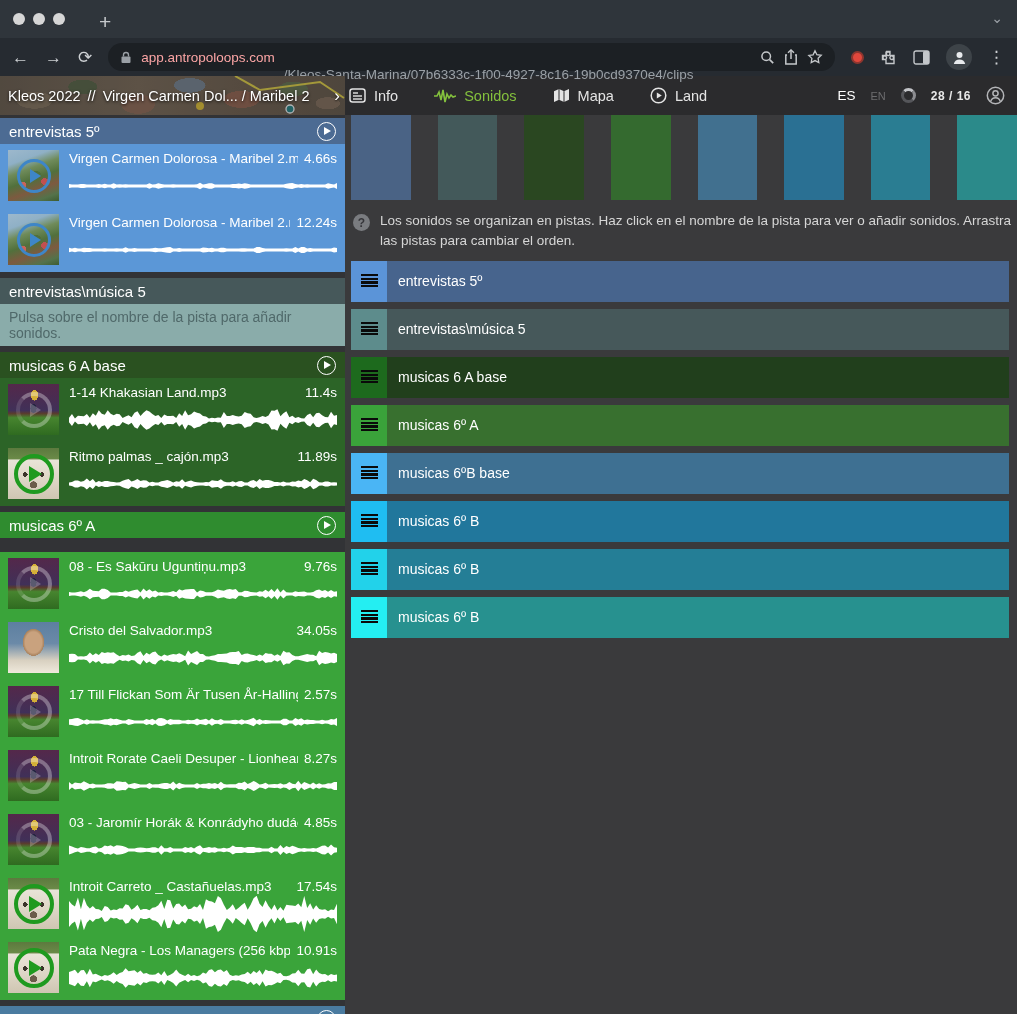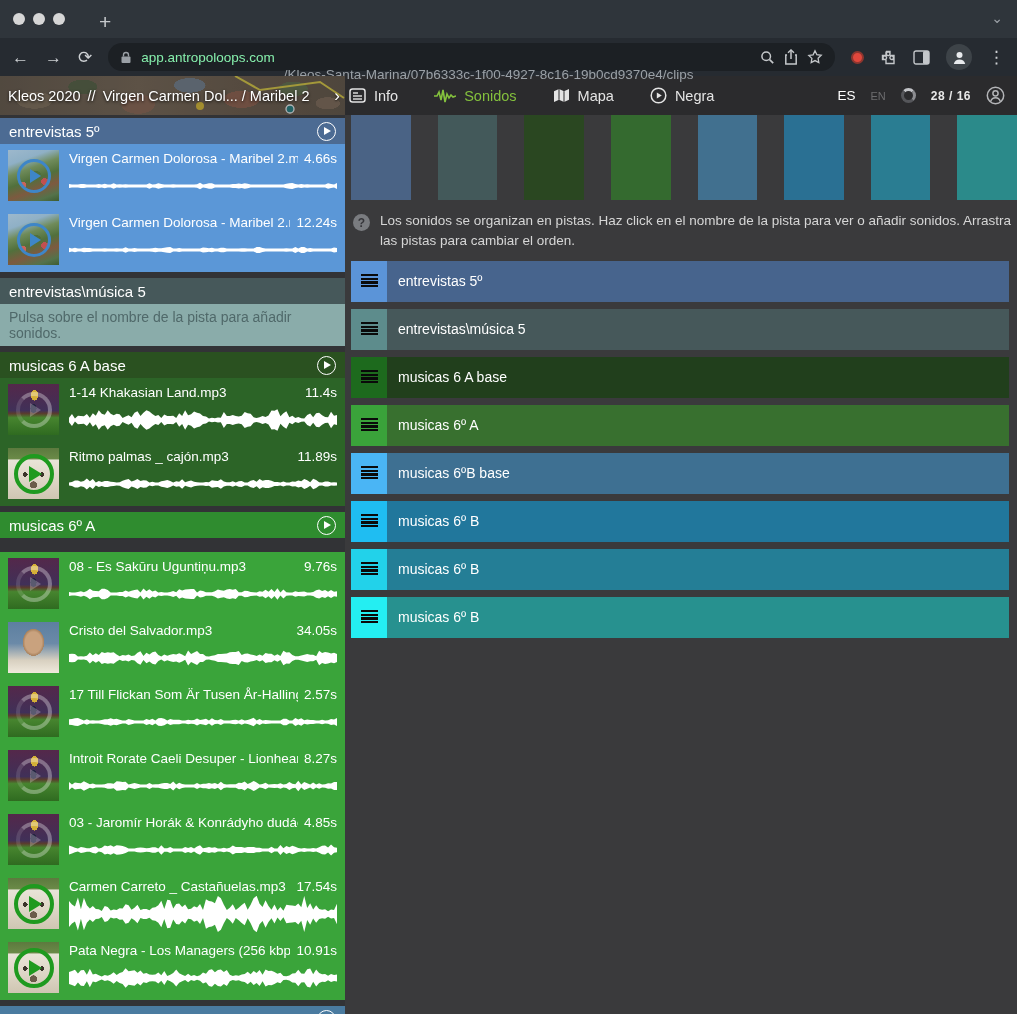--- a/index.html
+++ b/index.html
@@ -16,21 +16,21 @@
     background: radial-gradient(circle at 62% 32%, #f4503c 35%, #dd3327 65%, #b62518 100%); flex-shrink:0;}
   .tab-title { color:#e8eaed; font-size:13px; flex:1; white-space:nowrap; overflow:hidden; }
   .tab-close { color:#c4c7ca; font-size:15px; padding:0 2px; cursor:default; }
   .newtab { color:#c4c7ca; font-size:21px; margin:0 0 6px 16px; line-height:1; }
   .strip-chevron { position:absolute; right:14px; top:10px; color:#9aa0a6; font-size:14px; }
 
   .toolbar { height:38px; background:#262b31; display:flex; align-items:center; padding:0 12px; gap:16px; }
   .nav-ico { color:#ced1d4; font-size:17px; line-height:1; }
   .omnibox { flex:1; height:28px; background:#1c2024; border-radius:14px;
              display:flex; align-items:center; padding:0 12px; gap:9px; font-size:13.5px; min-width:0;}
-  .omnibox .host { color:#86efac; white-space:nowrap; }
+  .omnibox .host { color:#fca5a5; white-space:nowrap; }
   .omnibox .path { color:#9aa0a6; white-space:nowrap; overflow:hidden; flex:1;margin-top:35px; }
   .box-ico { flex-shrink:0; display:flex; align-items:center; }
   .rec-dot { width:13px; height:13px; border-radius:50%; background:#e0473c;
              border:2.5px solid #8e362f; flex-shrink:0; }
   .avatar-c { width:26px; height:26px; border-radius:50%; background:#3d4348;
               display:flex; align-items:center; justify-content:center; }
 
   
   .app-header { height:39px; background:#2b2b2d; display:flex; align-items:stretch; }
   .bc-band { width:345px; position:relative; flex-shrink:0; overflow:hidden;
@@ -193,21 +193,21 @@
 
 <div class="app-header">
   <div class="bc-band">
     <svg class="bc-svg" width="345" height="39" viewBox="0 0 345 39">
       <polyline points="235,0 260,14 320,6 344,22" fill="none" stroke="#e8d84a" stroke-width="2"></polyline>
       <circle cx="200" cy="30" r="4" fill="#e8c83a"></circle>
       <circle cx="290" cy="33" r="4" fill="#2a8a8a" stroke="#fff" stroke-width="1.3"></circle>
     </svg>
     <div class="bc-shade"></div>
     <div class="bc-text">
-      <span>Kleos 2020</span><span class="bc-sep">//</span><span>Virgen Carmen Dol... / Maribel 2</span>
+      <span>Kleos 2022</span><span class="bc-sep">//</span><span>Virgen Carmen Dol... / Maribel 2</span>
     </div>
     <span class="bc-chevron">›</span>
   </div>
 
   <div class="app-tabs">
     <span class="app-tab">
       <svg width="17" height="15" viewBox="0 0 17 15">
           <rect x="1" y="1" width="15" height="13" rx="2.5" fill="none" stroke="#e4e4e4" stroke-width="1.5"></rect>
           <line x1="4" y1="5" x2="9" y2="5" stroke="#e4e4e4" stroke-width="1.4"></line>
           <line x1="4" y1="8" x2="13" y2="8" stroke="#e4e4e4" stroke-width="1.4"></line>
@@ -226,21 +226,21 @@
           <path d="M1 3.2 6 1v10.8L1 14zM6 1l5 2.2V14l-5-2.2zM11 3.2 16 1v10.8L11 14z" fill="#e4e4e4"></path>
           <path d="M6 1v10.8M11 3.2V14" stroke="#2b2b2d" stroke-width="1"></path>
         </svg>
       <span>Mapa</span>
     </span>
     <span class="app-tab">
       <svg width="17" height="17" viewBox="0 0 17 17">
           <circle cx="8.5" cy="8.5" r="7.3" fill="none" stroke="#e4e4e4" stroke-width="1.5"></circle>
           <path d="M6.8 5.5v6l5-3z" fill="#e4e4e4"></path>
         </svg>
-      <span>Negra</span>
+      <span>Land</span>
     </span>
   </div>
 
   <div class="header-right">
     <span class="lang-es">ES</span>
     <span class="lang-en">EN</span>
     <span class="spinner"></span>
     <span class="counter">28 / 16</span>
     <svg width="19" height="19" viewBox="0 0 19 19">
         <circle cx="9.5" cy="9.5" r="8.2" fill="none" stroke="#b4b5b8" stroke-width="1.5"></circle>
@@ -464,21 +464,21 @@
             <div class="clip">
               <div class="thumb dog">
                 <div class="ov green">
                   <span class="ring">
                     <span class="tri"></span>
                   </span>
                 </div>
               </div>
               <div class="clip-right">
                 <div class="clip-top">
-                  <span class="clip-name">Carmen Carreto _ Castañuelas.mp3</span>
+                  <span class="clip-name">Introit Carreto _ Castañuelas.mp3</span>
                   <span class="clip-dur">17.54s</span>
                 </div>
                 <div class="wave">
                   <svg viewBox="0 0 270 26" preserveAspectRatio="none">
                     <path d="M0 13 L0 3.7 L3 6.1 L6 7.5 L9 1.0 L12 9.5 L15 1.2 L18 6.6 L21 9.1 L24 7.2 L27 9.4 L30 9.5 L33 10.9 L36 7.3 L39 8.0 L42 10.5 L45 9.7 L48 10.1 L51 8.9 L54 9.0 L57 6.0 L60 6.7 L63 10.0 L66 8.5 L69 6.3 L72 10.2 L75 9.3 L78 9.4 L81 10.3 L84 8.5 L87 8.1 L90 6.6 L93 3.4 L96 9.3 L99 2.7 L102 3.1 L105 9.0 L108 5.7 L111 5.5 L114 8.0 L117 6.1 L120 9.5 L123 9.2 L126 7.4 L129 8.3 L132 5.7 L135 10.2 L138 2.3 L141 3.6 L144 4.0 L147 5.3 L150 0.0 L153 1.6 L156 6.3 L159 10.2 L162 8.5 L165 6.0 L168 10.1 L171 8.5 L174 6.5 L177 4.8 L180 9.9 L183 6.3 L186 1.7 L189 -0.2 L192 5.6 L195 8.0 L198 3.0 L201 7.3 L204 9.9 L207 6.1 L210 10.5 L213 8.0 L216 10.7 L219 6.3 L222 6.7 L225 6.8 L228 7.2 L231 5.4 L234 8.2 L237 -0.0 L240 8.6 L243 5.2 L246 9.8 L249 6.7 L252 9.3 L255 10.0 L258 9.6 L261 11.1 L264 9.8 L267 10.1 L270 5.6 L270 13 L270 20.4 L267 15.9 L264 16.2 L261 14.9 L258 16.4 L255 16.0 L252 16.7 L249 19.3 L246 16.2 L243 20.8 L240 17.4 L237 26.0 L234 17.8 L231 20.6 L228 18.8 L225 19.2 L222 19.3 L219 19.7 L216 15.3 L213 18.0 L210 15.5 L207 19.9 L204 16.1 L201 18.7 L198 23.0 L195 18.0 L192 20.4 L189 26.2 L186 24.3 L183 19.7 L180 16.1 L177 21.2 L174 19.5 L171 17.5 L168 15.9 L165 20.0 L162 17.5 L159 15.8 L156 19.7 L153 24.4 L150 26.0 L147 20.7 L144 22.0 L141 22.4 L138 23.7 L135 15.8 L132 20.3 L129 17.7 L126 18.6 L123 16.8 L120 16.5 L117 19.9 L114 18.0 L111 20.5 L108 20.3 L105 17.0 L102 22.9 L99 23.3 L96 16.7 L93 22.6 L90 19.4 L87 17.9 L84 17.5 L81 15.7 L78 16.6 L75 16.7 L72 15.8 L69 19.7 L66 17.5 L63 16.0 L60 19.3 L57 20.0 L54 17.0 L51 17.1 L48 15.9 L45 16.3 L42 15.5 L39 18.0 L36 18.7 L33 15.1 L30 16.5 L27 16.6 L24 18.8 L21 16.9 L18 19.4 L15 24.8 L12 16.5 L9 25.0 L6 18.5 L3 19.9 L0 22.3Z" fill="#ffffff"></path>
                   </svg>
                 </div>
               </div>
             </div>
             <div class="clip">

